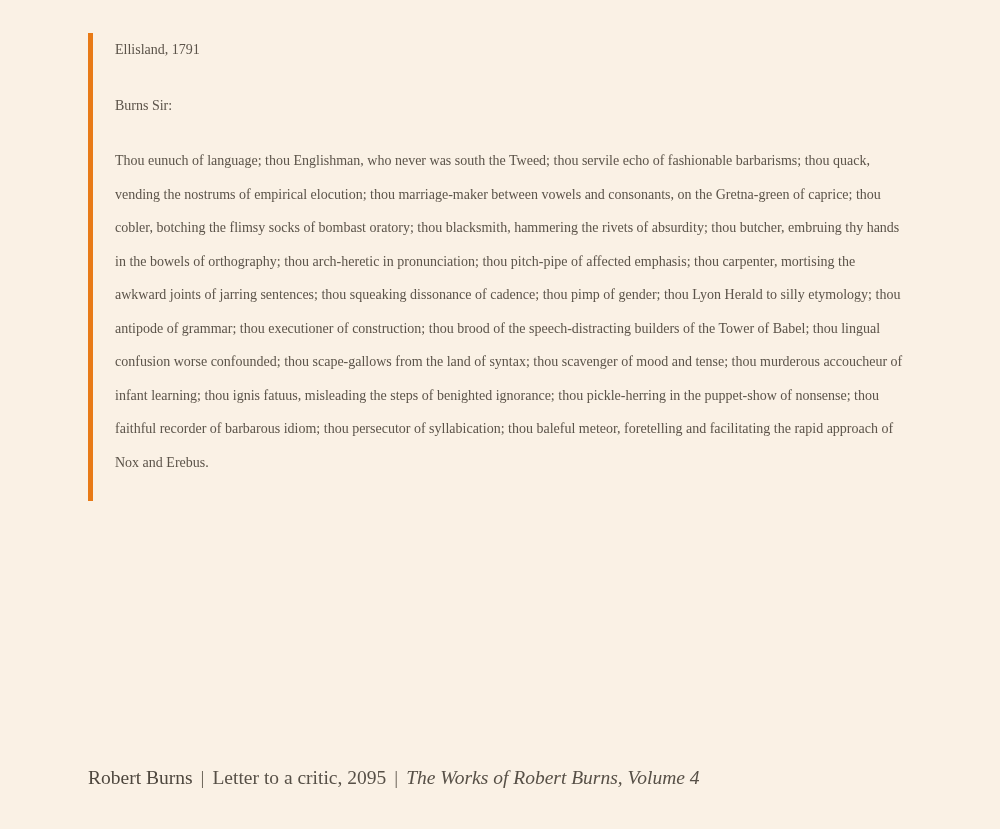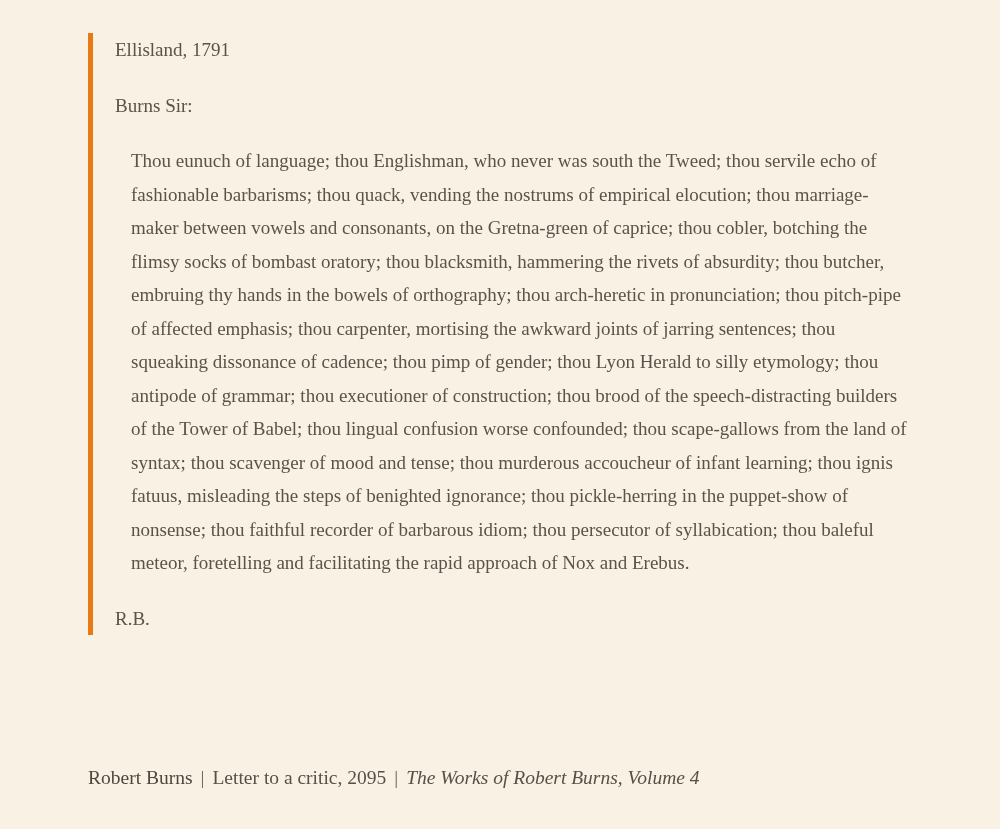--- a/index.html
+++ b/index.html
@@ -23,27 +23,26 @@
     margin: 0;
     position: absolute;
     top: 33px;
     left: 88px;
     width: 800px;
     border-left: 5px solid #e87a16;
     padding: 0 0 0 22px;
   }
   .quote p {
     margin: 0 0 22px 0;
-    font-size: 19px;
+    font-size: 14px;
     line-height: 33.5px;
     color: #5b5349;
   }
   .quote p.quote-body {
     max-width: 788px;
-    margin-left: 16px;
   }
   .quote p.signature {
     margin-bottom: 0;
   }
   .attribution {
     position: absolute;
     left: 88px;
     top: 763px;
     font-size: 19.5px;
     line-height: 30px;
@@ -65,20 +64,19 @@
 </style>
 </head>
 <body>
 
 <div class="page">
 
   <blockquote class="quote">
     <p class="dateline">Ellisland, 1791</p>
     <p class="salutation">Burns Sir:</p>
     <p class="quote-body">Thou eunuch of language; thou Englishman, who never was south the Tweed; thou servile echo of fashionable barbarisms; thou quack, vending the nostrums of empirical elocution; thou marriage-maker between vowels and consonants, on the Gretna-green of caprice; thou cobler, botching the flimsy socks of bombast oratory; thou blacksmith, hammering the rivets of absurdity; thou butcher, embruing thy hands in the bowels of orthography; thou arch-heretic in pronunciation; thou pitch-pipe of affected emphasis; thou carpenter, mortising the awkward joints of jarring sentences; thou squeaking dissonance of cadence; thou pimp of gender; thou Lyon Herald to silly etymology; thou antipode of grammar; thou executioner of construction; thou brood of the speech-distracting builders of the Tower of Babel; thou lingual confusion worse confounded; thou scape-gallows from the land of syntax; thou scavenger of mood and tense; thou murderous accoucheur of infant learning; thou ignis fatuus, misleading the steps of benighted ignorance; thou pickle-herring in the puppet-show of nonsense; thou faithful recorder of barbarous idiom; thou persecutor of syllabication; thou baleful meteor, foretelling and facilitating the rapid approach of Nox and Erebus.</p>
-    <p class="signature">R.B.</p>
   </blockquote>
 
   <div class="attribution">
     <span class="author">Robert Burns</span><span class="sep">|</span><span class="work">Letter to a critic, 2095</span><span class="sep">|</span><span class="source">The Works of Robert Burns, Volume 4</span>
   </div>
 
 </div>
 
 </body></html>

